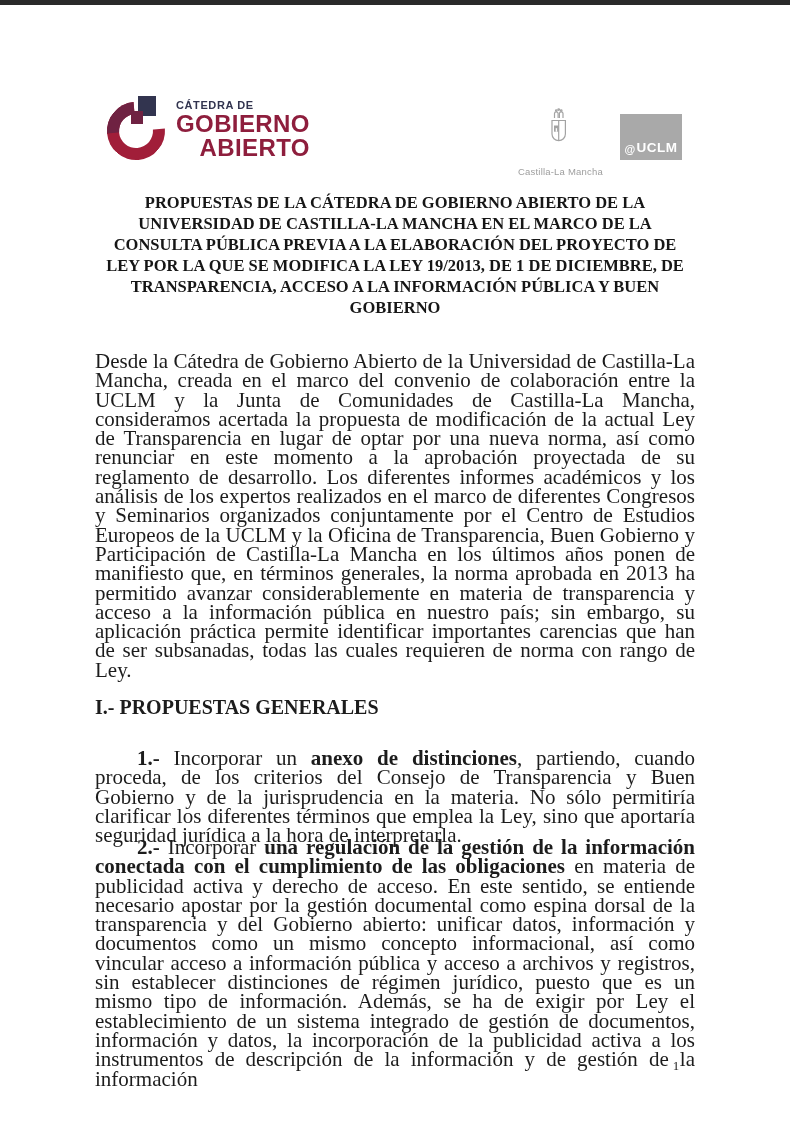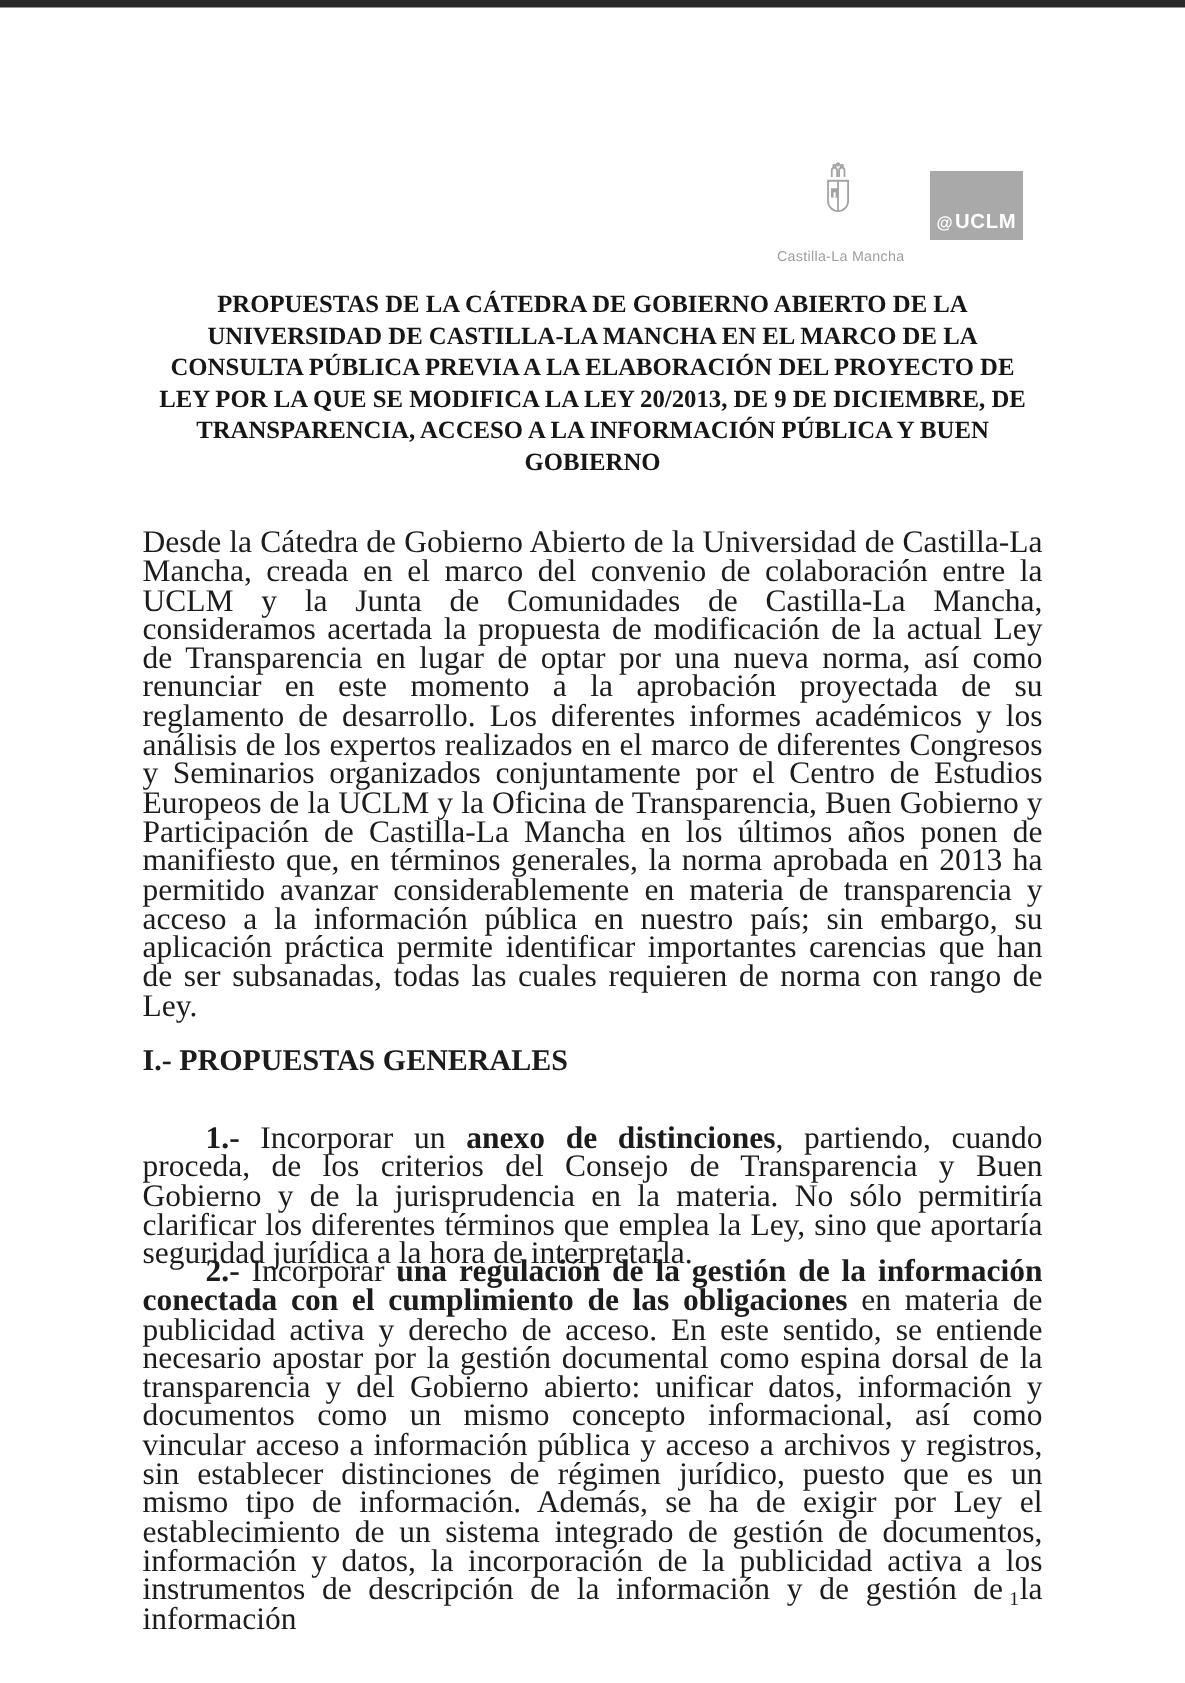--- a/index.html
+++ b/index.html
@@ -58,20 +58,33 @@
   #i2 { top:817px; }
   .pagenum { position:absolute; left:666px; top:1058px; width:20px; text-align:center; font-size:13px; color:#1c1c1c; }
 </style>
 </head>
 <body>
 
 <div class="page">
 
   <div class="topbar"></div>
 
+  <div class="logo">
+    <div class="logo-mark">
+      <div class="ring"></div>
+      <div class="ring-dark"></div>
+      <div class="logo-square"></div>
+      <div class="logo-hook"></div>
+    </div>
+    <div class="logo-text">
+      <span class="catedra">CÁTEDRA DE</span>
+      <span class="gobierno">GOBIERNO</span>
+      <span class="abierto">ABIERTO</span>
+    </div>
+  </div>
 
   <div class="jccm">
     <svg width="27" height="38" viewBox="0 0 27 38">
       <g stroke="#a3a3a3" fill="none" stroke-width="1.2">
         <path d="M9.5 10 v-4.4 a1.8 1.8 0 0 1 3.6 0 v4.4"></path>
         <path d="M14.4 10 v-4.4 a1.8 1.8 0 0 1 3.6 0 v4.4"></path>
         <circle cx="11.3" cy="2.6" r="0.8"></circle>
         <circle cx="16.2" cy="2.6" r="0.8"></circle>
         <circle cx="13.7" cy="1.6" r="0.8"></circle>
         <path d="M7 12.5 h13.4 v13.5 a6.7 6.7 0 0 1 -6.7 6.7 a6.7 6.7 0 0 1 -6.7 -6.7 z"></path>
@@ -81,21 +94,21 @@
       <rect x="10.7" y="20.2" width="1.4" height="3.5" fill="#ffffff"></rect>
     </svg>
     <div class="jccm-label">Castilla-La Mancha</div>
   </div>
 
   <div class="uclm">
     <span class="at">@</span>
     <span>UCLM</span>
   </div>
 
-  <div class="doc-title">PROPUESTAS DE LA CÁTEDRA DE GOBIERNO ABIERTO DE LA UNIVERSIDAD DE CASTILLA-LA MANCHA EN EL MARCO DE LA CONSULTA PÚBLICA PREVIA A LA ELABORACIÓN DEL PROYECTO DE LEY POR LA QUE SE MODIFICA LA LEY 20/2013, DE 9 DE DICIEMBRE, DE TRANSPARENCIA, ACCESO A LA INFORMACIÓN PÚBLICA Y BUEN GOBIERNO</div>
+  <div class="doc-title">PROPUESTAS DE LA CÁTEDRA DE GOBIERNO ABIERTO DE LA UNIVERSIDAD DE CASTILLA-LA MANCHA EN EL MARCO DE LA CONSULTA PÚBLICA PREVIA A LA ELABORACIÓN DEL PROYECTO DE LEY POR LA QUE SE MODIFICA LA LEY 19/2013, DE 1 DE DICIEMBRE, DE TRANSPARENCIA, ACCESO A LA INFORMACIÓN PÚBLICA Y BUEN GOBIERNO</div>
 
   <p class="body-par" id="p1">Desde la Cátedra de Gobierno Abierto de la Universidad de Castilla-La Mancha, creada en el marco del convenio de colaboración entre la UCLM y la Junta de Comunidades de Castilla-La Mancha, consideramos acertada la propuesta de modificación de la actual Ley de Transparencia en lugar de optar por una nueva norma, así como renunciar en este momento a la aprobación proyectada de su reglamento de desarrollo. Los diferentes informes académicos y los análisis de los expertos realizados en el marco de diferentes Congresos y Seminarios organizados conjuntamente por el Centro de Estudios Europeos de la UCLM y la Oficina de Transparencia, Buen Gobierno y Participación de Castilla-La Mancha en los últimos años ponen de manifiesto que, en términos generales, la norma aprobada en 2013 ha permitido avanzar considerablemente en materia de transparencia y acceso a la información pública en nuestro país; sin embargo, su aplicación práctica permite identificar importantes carencias que han de ser subsanadas, todas las cuales requieren de norma con rango de Ley.</p>
 
   <div class="sec-heading">I.- PROPUESTAS GENERALES</div>
 
   <p class="body-par item" id="i1"><b>1.-</b><span> Incorporar un </span><b>anexo de distinciones</b><span>, partiendo, cuando proceda, de los criterios del Consejo de Transparencia y Buen Gobierno y de la jurisprudencia en la materia. No sólo permitiría clarificar los diferentes términos que emplea la Ley, sino que aportaría seguridad jurídica a la hora de interpretarla.</span></p>
 
   <p class="body-par item" id="i2"><b>2.-</b><span> Incorporar </span><b>una regulación de la gestión de la información conectada con el cumplimiento de las obligaciones</b><span> en materia de publicidad activa y derecho de acceso. En este sentido, se entiende necesario apostar por la gestión documental como espina dorsal de la transparencia y del Gobierno abierto: unificar datos, información y documentos como un mismo concepto informacional, así como vincular acceso a información pública y acceso a archivos y registros, sin establecer distinciones de régimen jurídico, puesto que es un mismo tipo de información. Además, se ha de exigir por Ley el establecimiento de un sistema integrado de gestión de documentos, información y datos, la incorporación de la publicidad activa a los instrumentos de descripción de la información y de gestión de la información</span></p>
 
   <div class="pagenum">1</div>

